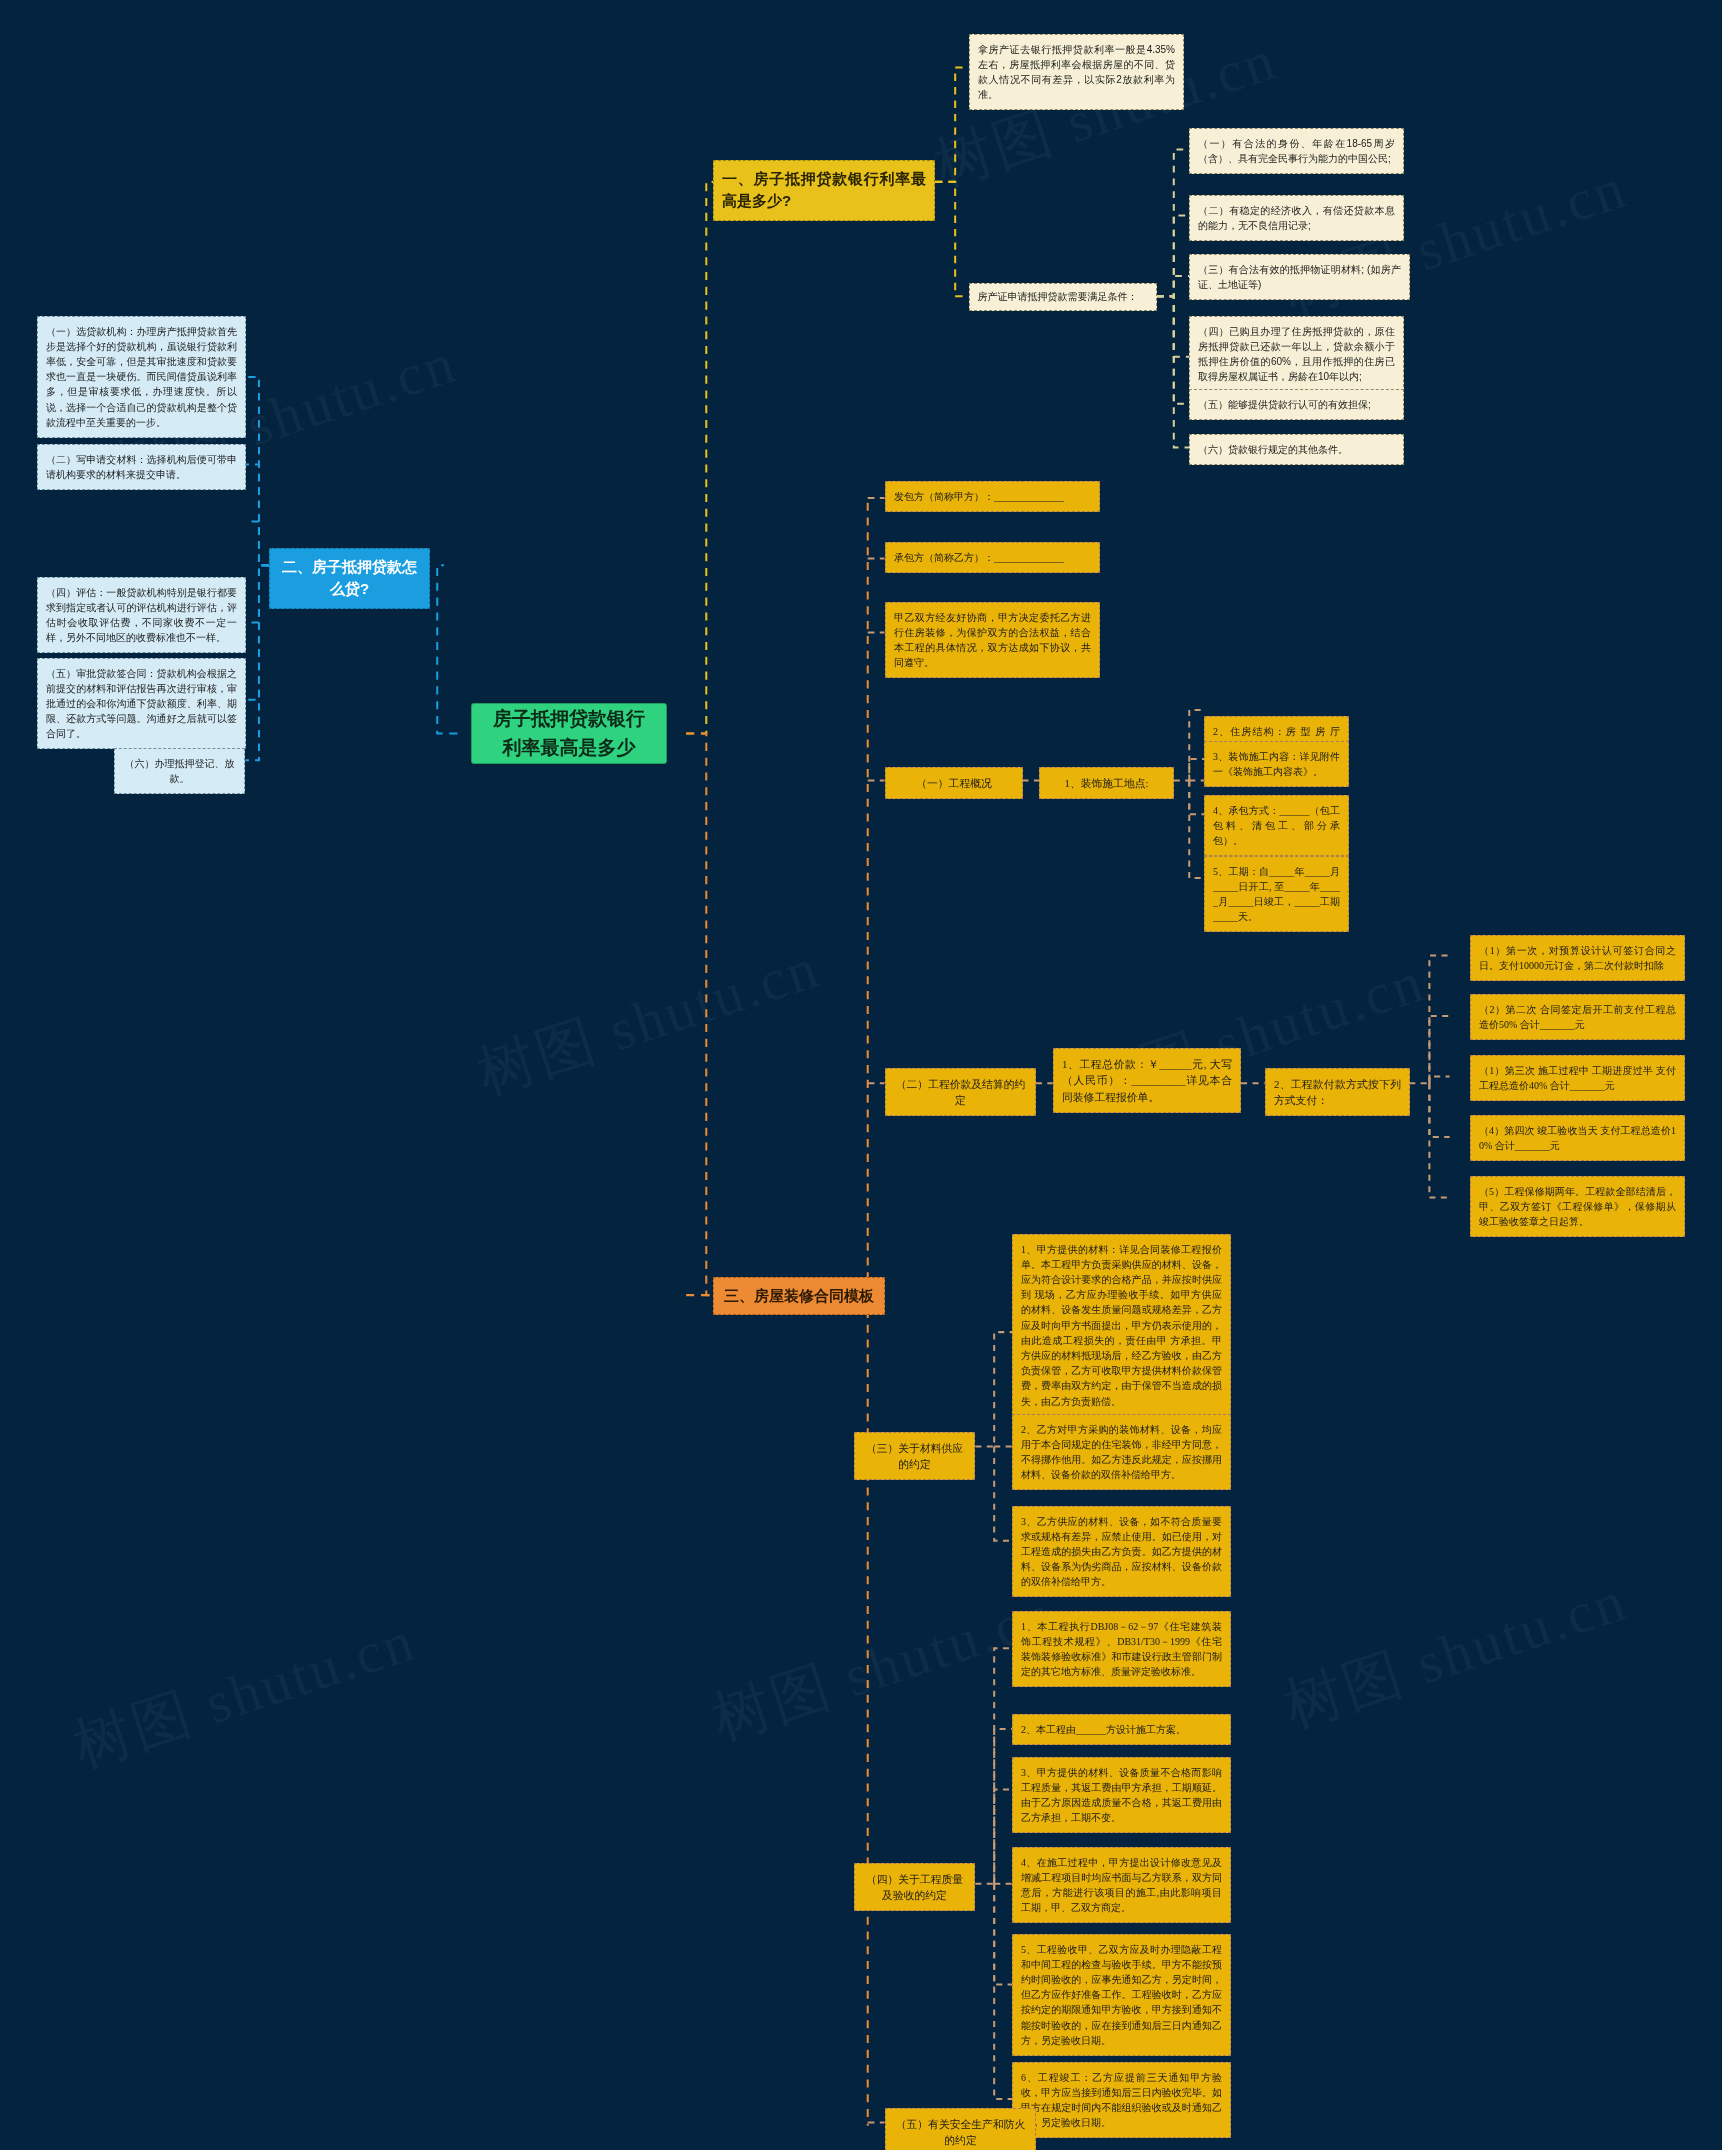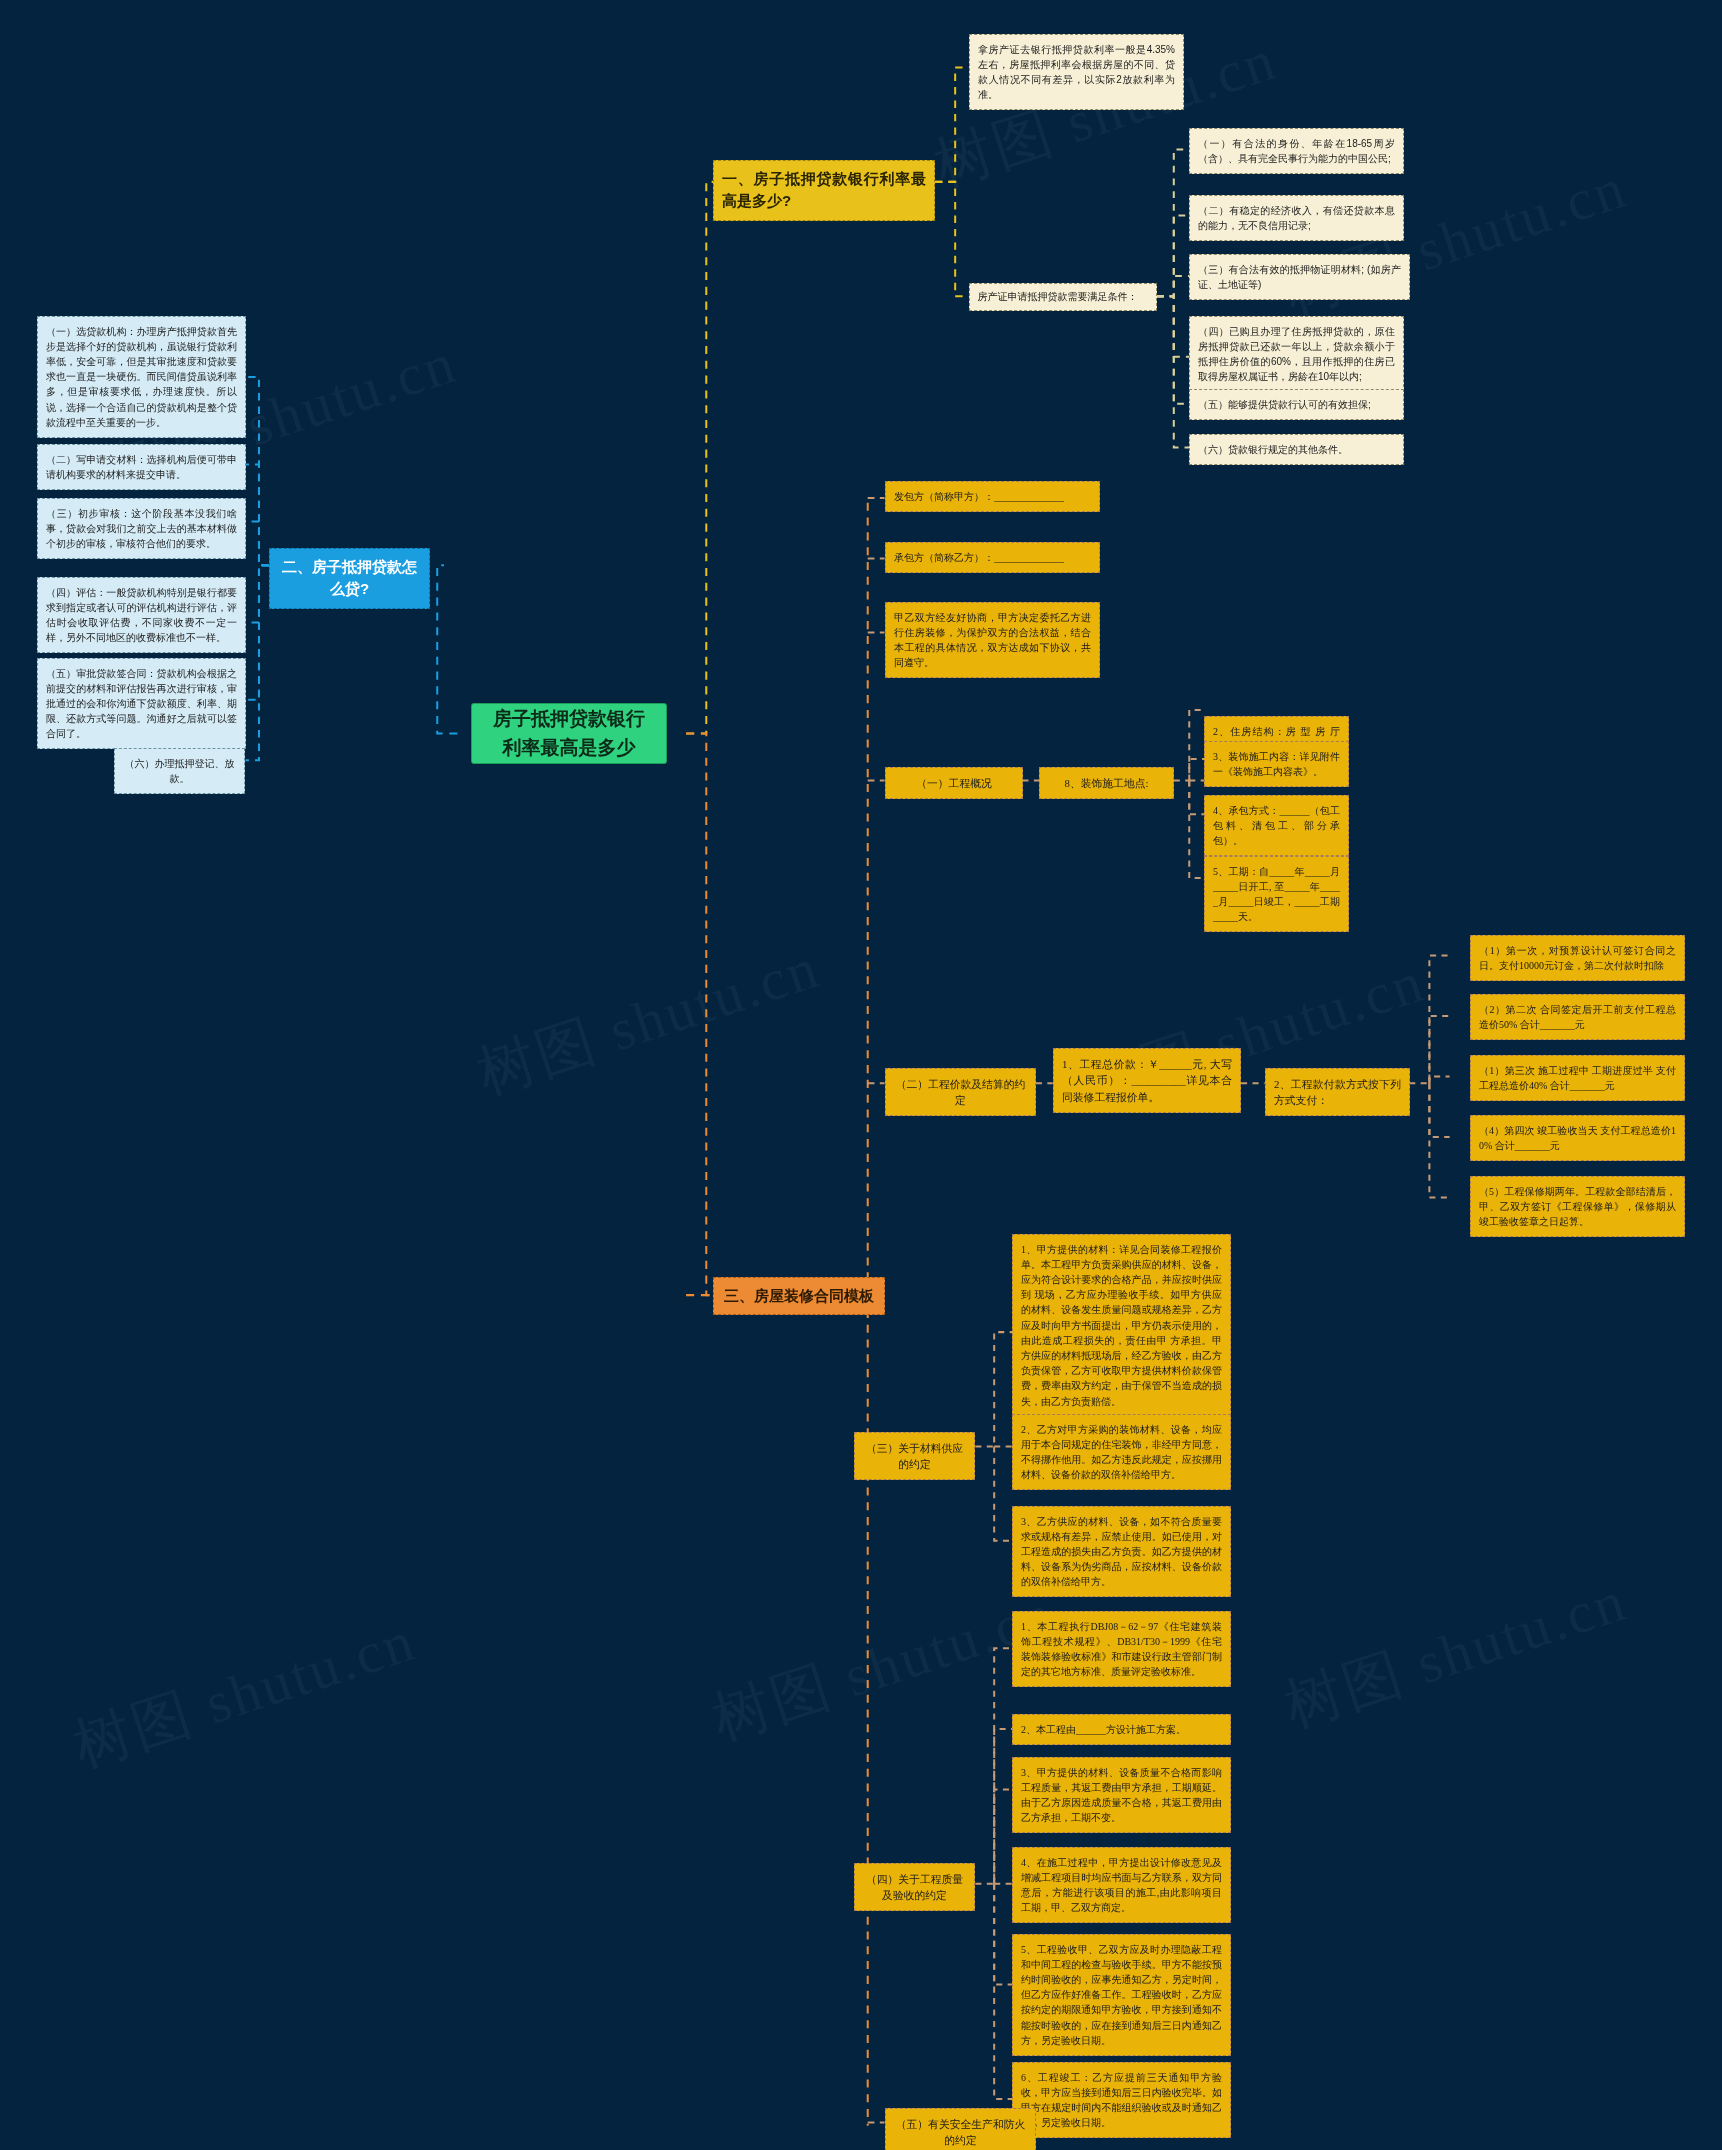--- a/index.html
+++ b/index.html
@@ -183,23 +183,20 @@
   <div class="node b2" style="left:269px; top:548px; width:161px; text-align:center;">
     <span>二、房子抵押贷款怎么贷?</span>
   </div>
 
   <div class="node ice" style="left:37px; top:316px; width:209px;">
     <span>（一）选贷款机构：办理房产抵押贷款首先步是选择个好的贷款机构，虽说银行贷款利率低，安全可靠，但是其审批速度和贷款要求也一直是一块硬伤。而民间借贷虽说利率多，但是审核要求低，办理速度快。所以说，选择一个合适自己的贷款机构是整个贷款流程中至关重要的一步。</span>
   </div>
   <div class="node ice" style="left:37px; top:444px; width:209px;">
     <span>（二）写申请交材料：选择机构后便可带申请机构要求的材料来提交申请。</span>
   </div>
-  <div class="node ice" style="left:37px; top:498px; width:209px;">
-    <span>（三）初步审核：这个阶段基本没我们啥事，贷款会对我们之前交上去的基本材料做个初步的审核，审核符合他们的要求。</span>
-  </div>
   <div class="node ice" style="left:37px; top:577px; width:209px;">
     <span>（四）评估：一般贷款机构特别是银行都要求到指定或者认可的评估机构进行评估，评估时会收取评估费，不同家收费不一定一样，另外不同地区的收费标准也不一样。</span>
   </div>
   <div class="node ice" style="left:37px; top:658px; width:209px;">
     <span>（五）审批贷款签合同：贷款机构会根据之前提交的材料和评估报告再次进行审核，审批通过的会和你沟通下贷款额度、利率、期限、还款方式等问题。沟通好之后就可以签合同了。</span>
   </div>
   <div class="node ice" style="left:114px; top:748px; width:131px; text-align:center;">
     <span>（六）办理抵押登记、放款。</span>
   </div>
 
@@ -215,21 +212,21 @@
     <span>承包方（简称乙方）：______________</span>
   </div>
   <div class="node peach" style="left:885px; top:602px; width:215px;">
     <span>甲乙双方经友好协商，甲方决定委托乙方进行住房装修，为保护双方的合法权益，结合本工程的具体情况，双方达成如下协议，共同遵守。</span>
   </div>
 
   <div class="node peach mini" style="left:885px; top:767px; width:138px; text-align:center;">
     <span>（一）工程概况</span>
   </div>
   <div class="node peach mini" style="left:1039px; top:767px; width:135px; text-align:center;">
-    <span>8、装饰施工地点:</span>
+    <span>1、装饰施工地点:</span>
   </div>
   <div class="node peach" style="left:1204px; top:688px; width:145px;margin-top:28px;">
     <span>2、住房结构：房 型 房 厅 套, 施工面积 平方米。</span>
   </div>
   <div class="node peach" style="left:1204px; top:741px; width:145px;">
     <span>3、装饰施工内容：详见附件一《装饰施工内容表》。</span>
   </div>
   <div class="node peach" style="left:1204px; top:795px; width:145px;">
     <span>4、承包方式：______（包工包料、清包工、部分承包）。</span>
   </div>

